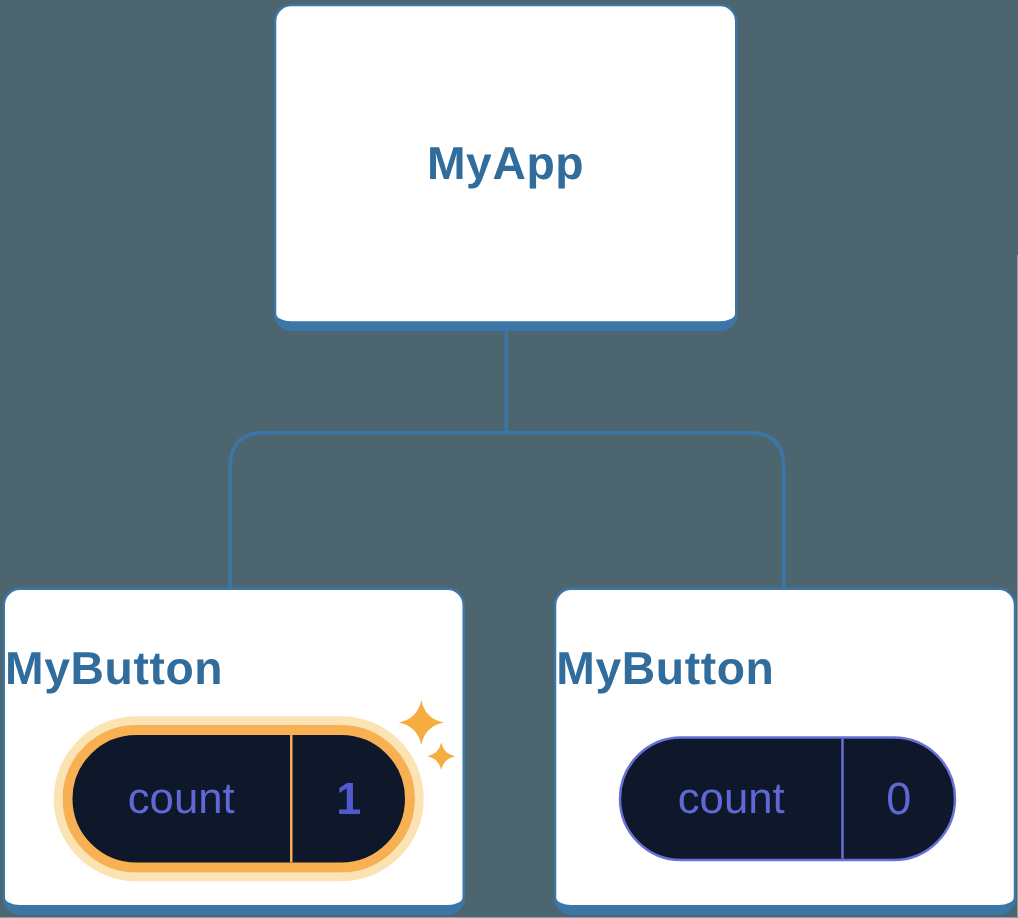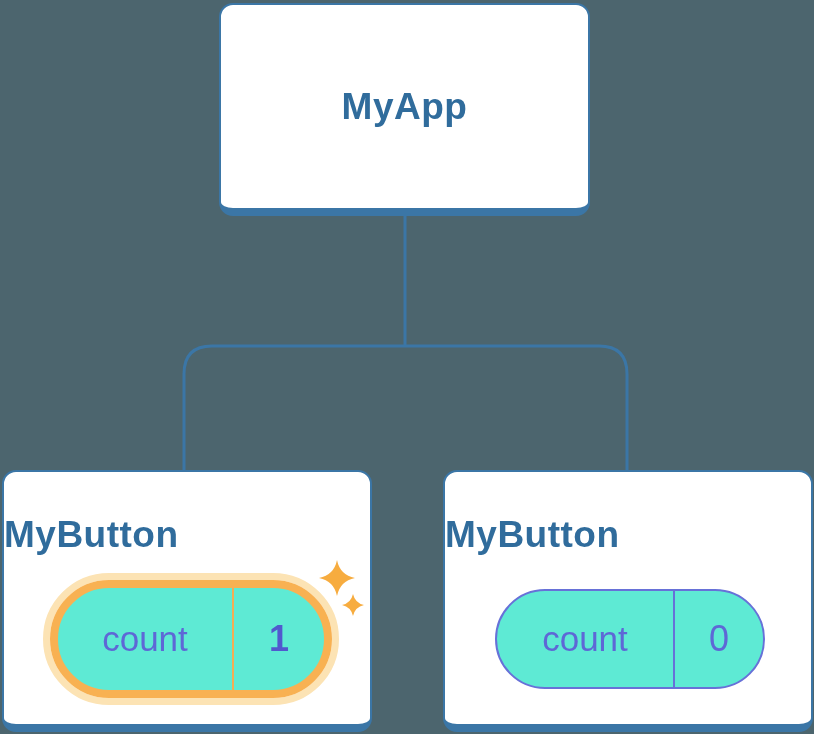--- a/index.html
+++ b/index.html
@@ -15,21 +15,21 @@
 
   .card {
     position:absolute;
     background:#FFFFFF;
     border:2px solid #3B76A6;
     border-bottom:8px solid #3B76A6;
     border-radius:14px;
     box-sizing:border-box;
   }
   .card.root {
-    left:219px; top:3px; width:371px; height:213px;
+    left:219px; top:3px; width:371px; height:262px;
     display:flex; align-items:center; justify-content:center;
   }
   .card.child-left  { left:2px;   top:470px; width:370px; height:262px; }
   .card.child-right { left:443px; top:470px; width:370px; height:262px; }
 
   .card-title {
     font-size:37px; font-weight:600; color:#306C9C; letter-spacing:0.5px;
   }
   .child-title {
     position:absolute; top:42px; left:0; width:100%; 
@@ -38,21 +38,21 @@
   
   .pill-halo {
     position:absolute; left:39px; top:101px;
     width:296px; height:132px;
     border:7px solid #FCE3B4;
     border-radius:66px;
     box-sizing:border-box;
   }
   .pill {
     display:flex; align-items:stretch;
-    background:#5eead4; box-sizing:border-box; overflow:hidden;
+    background:#0f172a; box-sizing:border-box; overflow:hidden;
   }
   .pill-strong {
     width:282px; height:118px;
     border:8px solid #F8B152;
     border-radius:59px;
   }
   .pill-strong .cell-name { width:174px; }
   .pill-strong .v-divider { background:#F3AD54; }
   .pill-strong .cell-value { color:#5159CE; font-weight:700; }
 

